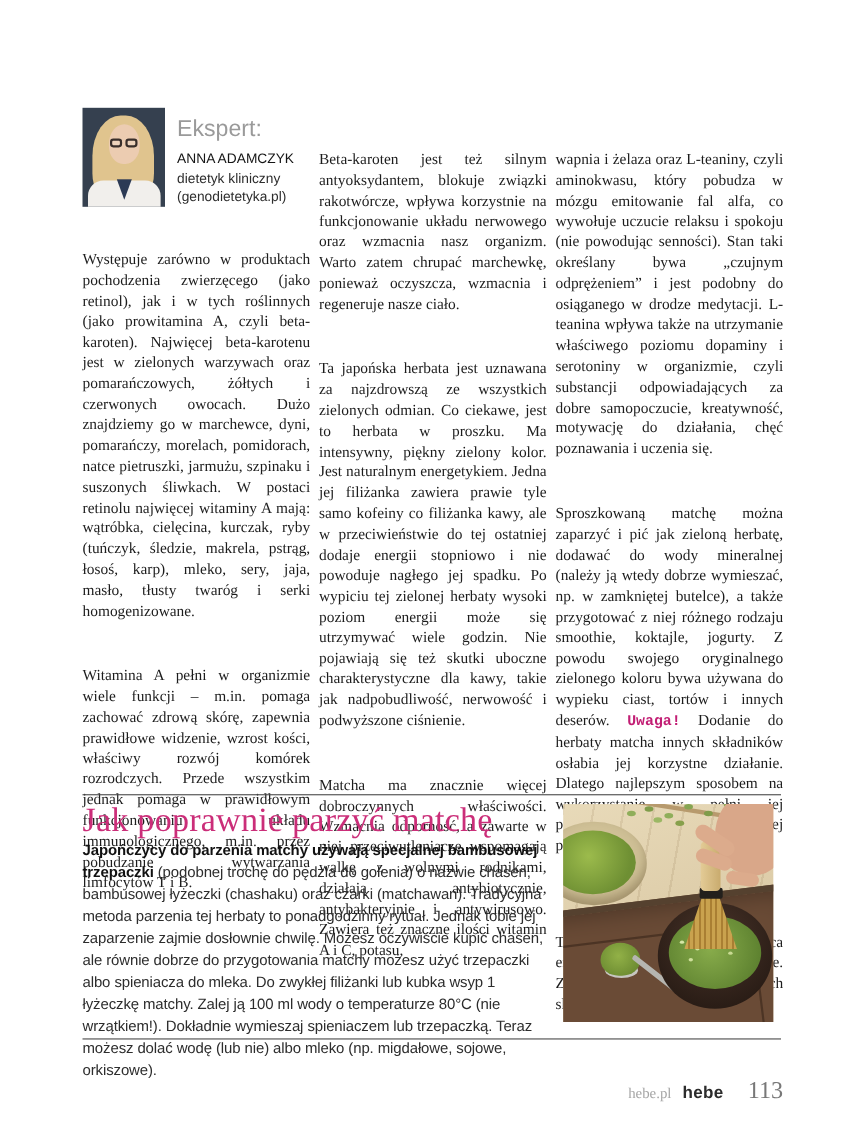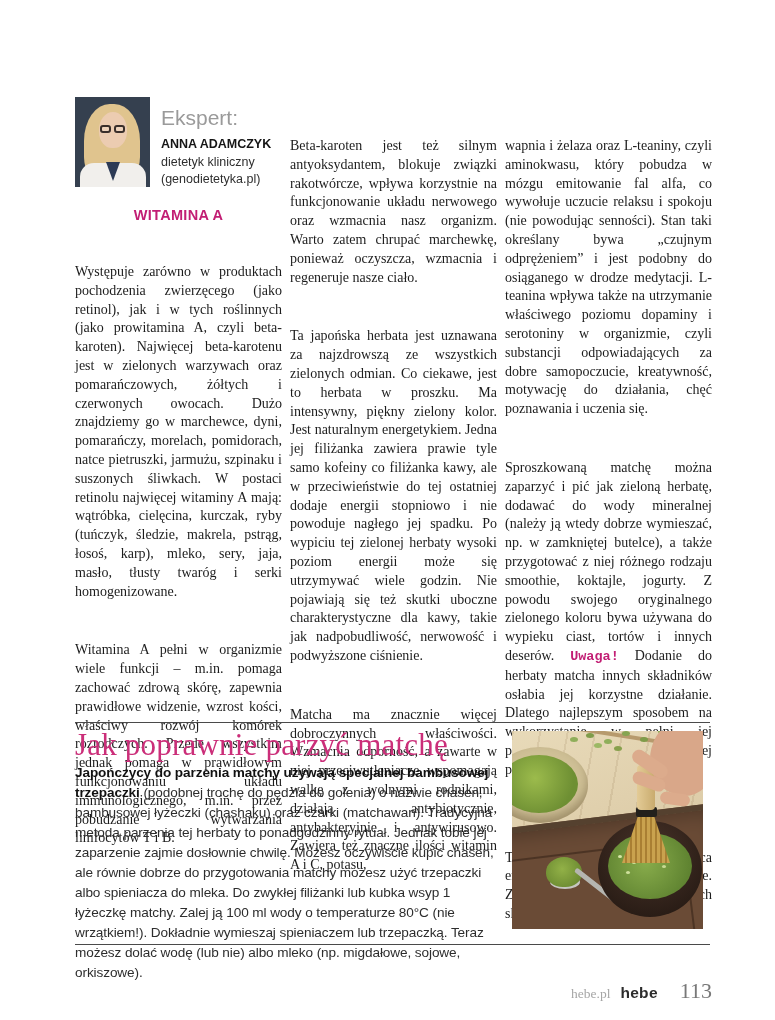--- a/index.html
+++ b/index.html
@@ -19,39 +19,39 @@
   }
   .heading {
     font-family:"Liberation Sans", sans-serif; font-weight:bold;
     font-size:14.5px; letter-spacing:.3px; text-align:center; color:#c21e74;
   }
   .col1 .heading { margin:19px 0 7px 0; }
   .col2 .heading { margin:23px 0 8px 0; }
   .col3 .heading { margin:13px 0 8px 0; }
 
   
-  .expert { display:flex; height:91px; margin-bottom:3px; }
+  .expert { display:flex; height:91px; margin-bottom:3px;align-items:center; }
   .expert-photo {
     position:relative; width:75px; height:90px; background:#35404f;
     overflow:hidden; flex:none;
   }
   .hair { position:absolute; left:9px; top:7px; width:56px; height:80px;
     background:#e0c48e; border-radius:46% 46% 34% 34%; }
   .face { position:absolute; left:24px; top:15px; width:28px; height:36px;
     background:#ecccb1; border-radius:50% 50% 46% 46%; }
   .glass { position:absolute; top:28px; width:11px; height:8px;
     border:2px solid #3a2f2b; border-radius:3px; background:rgba(255,255,255,.15); }
   .glass.left { left:25px; } .glass.right { left:39px; }
   .jacket { position:absolute; left:5px; bottom:-3px; width:66px; height:27px;
     background:#f1efec; border-radius:14px 14px 0 0; }
   .shirt { position:absolute; left:31px; bottom:6px; width:14px; height:19px;
     background:#2c3a55; clip-path:polygon(0 0,100% 0,50% 100%); }
   .expert-info { padding:9px 0 0 11px; font-family:"Liberation Sans", sans-serif; }
   .expert-label { font-size:21px; color:#9a9a9a; font-weight:400; margin-bottom:7px; }
-  .expert-name { font-size:12.5px; font-weight:bold; color:#151515; margin-bottom:4px; }
+  .expert-name { font-size:12.5px; font-weight:normal; color:#151515; margin-bottom:4px; }
   .expert-role, .expert-site { font-size:12.5px; color:#2e2e2e; margin-bottom:3px; }
 
   .uwaga { color:#c21e74; font-weight:bold; font-family:Liberation Mono, monospace; font-size:13.5px; }
   .tri { color:#111; font-size:11px; margin-left:7px; font-family:"DejaVu Sans", sans-serif; }
 
   
   .rule { position:absolute; left:75px; width:635px; height:0; border-top:1.5px solid #4a4a4a; }
   .rule-top { top:722px; }
   .rule-bottom { top:944px; }
 
@@ -137,21 +137,20 @@
         <div class="jacket"></div>
         <div class="shirt"></div>
       </div>
       <div class="expert-info">
         <div class="expert-label">Ekspert:</div>
         <div class="expert-name">ANNA ADAMCZYK</div>
         <div class="expert-role">dietetyk kliniczny</div>
         <div class="expert-site">(genodietetyka.pl)</div>
       </div>
     </div>
-    <h3 class="heading">WITAMINA A</h3>
     <p>Występuje zarówno w produktach pochodzenia zwierzęcego (jako retinol), jak i w tych roślinnych (jako prowitamina A, czyli beta-karoten). Najwięcej beta-karotenu jest w zielonych warzywach oraz pomarańczowych, żółtych i czerwonych owocach. Dużo znajdziemy go w marchewce, dyni, pomarańczy, morelach, pomidorach, natce pietruszki, jarmużu, szpinaku i suszonych śliwkach. W postaci retinolu najwięcej witaminy A mają: wątróbka, cielęcina, kurczak, ryby (tuńczyk, śledzie, makrela, pstrąg, łosoś, karp), mleko, sery, jaja, masło, tłusty twaróg i serki homogenizowane.</p>
     <p>Witamina A pełni w organizmie wiele funkcji – m.in. pomaga zachować zdrową skórę, zapewnia prawidłowe widzenie, wzrost kości, właściwy rozwój komórek rozrodczych. Przede wszystkim jednak pomaga w prawidłowym funkcjonowaniu układu immunologicznego, m.in. przez pobudzanie wytwarzania limfocytów T i B.</p>
   </div>
 
   <div class="col col2">
     <p>Beta-karoten jest też silnym antyoksydantem, blokuje związki rakotwórcze, wpływa korzystnie na funkcjonowanie układu nerwowego oraz wzmacnia nasz organizm. Warto zatem chrupać marchewkę, ponieważ oczyszcza, wzmacnia i regeneruje nasze ciało.</p>
     <p>Ta japońska herbata jest uznawana za najzdrowszą ze wszystkich zielonych odmian. Co ciekawe, jest to herbata w proszku. Ma intensywny, piękny zielony kolor. Jest naturalnym energetykiem. Jedna jej filiżanka zawiera prawie tyle samo kofeiny co filiżanka kawy, ale w przeciwieństwie do tej ostatniej dodaje energii stopniowo i nie powoduje nagłego jej spadku. Po wypiciu tej zielonej herbaty wysoki poziom energii może się utrzymywać wiele godzin. Nie pojawiają się też skutki uboczne charakterystyczne dla kawy, takie jak nadpobudliwość, nerwowość i podwyższone ciśnienie.</p>
     <p>Matcha ma znacznie więcej dobroczynnych właściwości. Wzmacnia odporność, a zawarte w niej przeciwutleniacze wspomagają walkę z wolnymi rodnikami, działają antybiotycznie, antybakteryjnie i antywirusowo. Zawiera też znaczne ilości witamin A i C, potasu,</p>
   </div>
 

